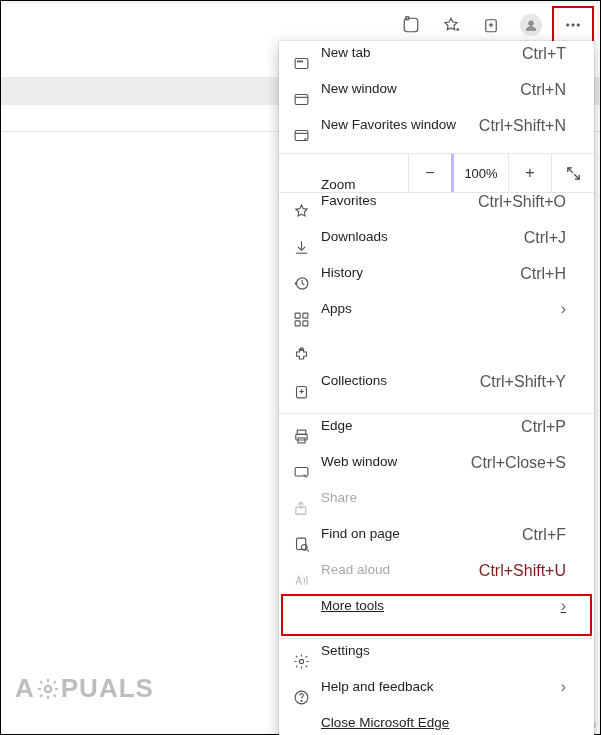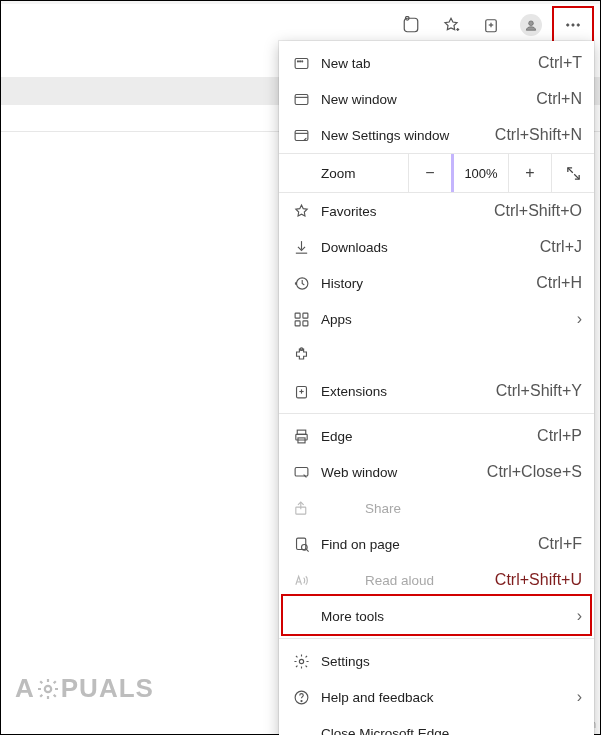--- a/index.html
+++ b/index.html
@@ -90,48 +90,47 @@
     position: absolute;
     top: 40px;
     right: 6px;
     width: 315px;
     background: #fff;
     box-shadow: 0 4px 14px rgba(0,0,0,0.25), 0 0 0 1px rgba(0,0,0,0.07);
     padding: 4px 0;
   }
   .mi {
     display: flex;
-    align-items: center;
     height: 36px;
-    padding: 0 12px 0 14px;
+    padding: 0 28px 0 14px;
     box-sizing: border-box;
     color: #222;
   }
-  .mi.disabled { color: #a8a8a8; gap: 44px; }
+  .mi.disabled { color: #a8a8a8; }
   .mi .ico {
     width: 28px;
     display:flex; align-items:center; justify-content:flex-start;
   }
   .mi .ico svg { width:17px; height:17px; stroke:#555; }
   .mi.disabled .ico svg { stroke:#bbb; }
   .mi .lbl { flex: 1; font-size: 13.5px; }
   .mi .acc { font-size: 16px; color:#555; }
   .mi.disabled .acc { color:#7f1d1d; }
   .mi .chev { color:#666; font-size:16px; line-height:1;}
-  .mi.noicon { padding-left: 42px; }
+  .mi.noicon { padding-left: 42px; text-decoration: underline; }
 
   .sep {
     height: 1px;
     margin: 4px 0;
     background: #e6e6e6;
   }
 
   .zoom-row {
     display: flex;
-    align-items: center;
+    align-items: flex-end;
     height: 40px;
     border-top: 1px solid #e6e6e6;
     border-bottom: 1px solid #e6e6e6;
     box-sizing:border-box;
   }
   .zoom-label {
     flex:1; padding-left:42px; font-size:13.5px;
   }
   .zcell {
     width: 42px; height:100%;
@@ -240,21 +239,21 @@
     </div>
 
     <div class="mi">
       <span class="ico">
           <svg viewBox="0 0 24 24" fill="none" stroke-width="1.6">
             <rect x="3" y="5" width="18" height="14" rx="2"></rect>
             <line x1="3" y1="9" x2="21" y2="9"></line>
             <path d="M15 19c2 0 2-3 4-3"></path>
           </svg>
         </span>
-      <span class="lbl">New Settings window</span>
+      <span class="lbl">New Favorites window</span>
       <span class="acc">Ctrl+Shift+N</span>
     </div>
 
     <div class="zoom-row">
       <span class="zoom-label">Zoom</span>
       <span class="zcell">−</span>
       <span class="zval">100%</span>
       <span class="zcell">+</span>
       <span class="zcell">
         <svg viewBox="0 0 24 24" fill="none" stroke="#444" stroke-width="1.8" width="17" height="17">
@@ -321,21 +320,21 @@
     </div>
 
     <div class="mi">
       <span class="ico">
           <svg viewBox="0 0 24 24" fill="none" stroke-width="1.6">
             <rect x="5" y="5" width="14" height="16" rx="2"></rect>
             <line x1="12" y1="9" x2="12" y2="15"></line>
             <line x1="9" y1="12" x2="15" y2="12"></line>
           </svg>
         </span>
-      <span class="lbl">Extensions</span>
+      <span class="lbl">Collections</span>
       <span class="acc">Ctrl+Shift+Y</span>
     </div>
 
     <div class="sep"></div>
 
     <div class="mi">
       <span class="ico">
           <svg viewBox="0 0 24 24" fill="none" stroke-width="1.6">
             <rect x="6" y="3" width="12" height="6"></rect>
             <rect x="4" y="9" width="16" height="8" rx="1"></rect>

